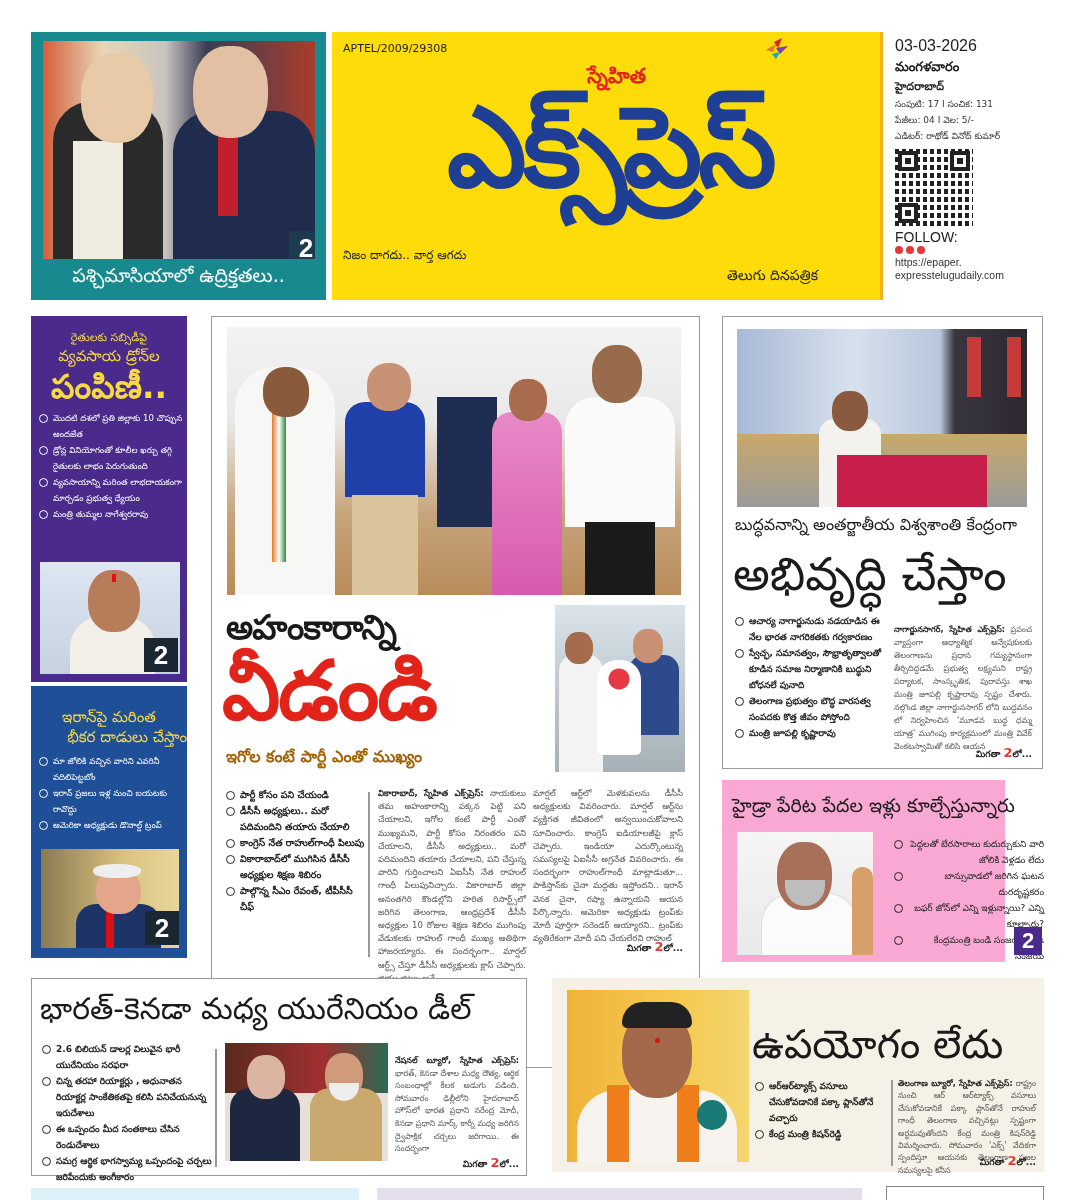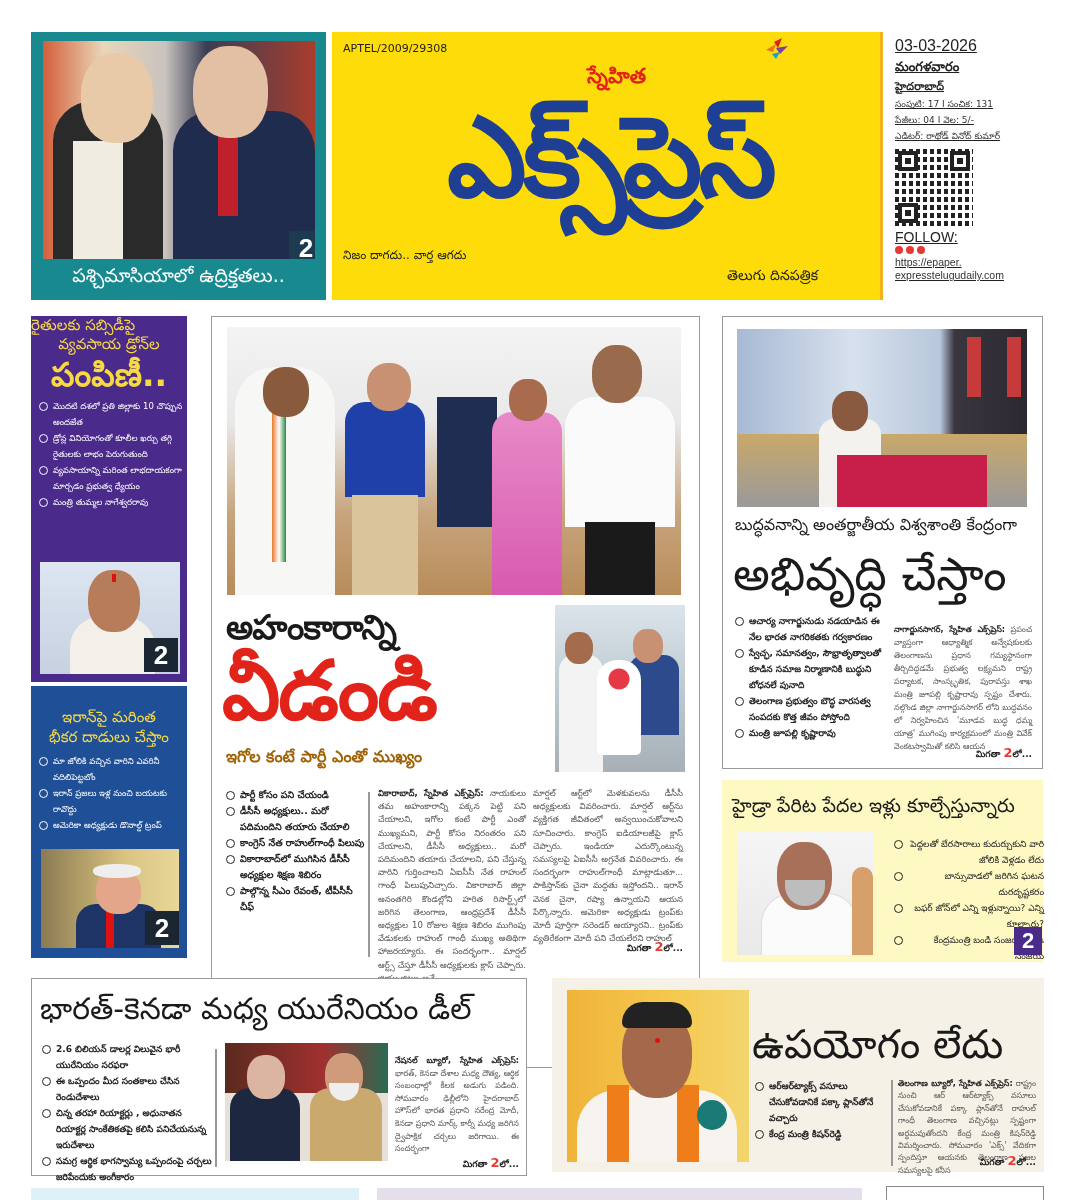--- a/index.html
+++ b/index.html
@@ -35,27 +35,27 @@
   <div class="abs" style="left:11px;top:10px;font-size:11px;color:#222;">APTEL/2009/29308</div>
   <div class="abs" style="left:432px;top:6px;width:26px;height:22px;">
     <svg width="26" height="22" viewBox="0 0 26 22">
         <polygon points="2,12 12,6 9,14" fill="#e87722"></polygon>
         <polygon points="10,4 18,0 14,10" fill="#e2231a"></polygon>
         <polygon points="12,10 24,8 16,16" fill="#7a3fa1"></polygon>
         <polygon points="8,16 16,14 12,21" fill="#1aa2c9"></polygon>
       </svg>
   </div>
   <div class="abs" style="left:255px;top:32px;font-size:21px;font-weight:bold;color:#e2231a;">స్నేహిత</div>
-  <div class="abs" style="left:8px;top:55px;width:540px;text-align:center;font-size:112px;line-height:140px;font-weight:bold;color:#1f3f94;letter-spacing:-4px;white-space:nowrap;">ఎక్స్‌ప్రెస్</div>
+  <div class="abs" style="left:8px;top:55px;width:540px;text-align:center;font-size:112px;line-height:140px;font-weight:bold;color:#1f3f94;letter-spacing:-4px;white-space:nowrap;font-family:Liberation Mono, monospace;">ఎక్స్‌ప్రెస్</div>
   <div class="abs" style="left:11px;top:216px;font-size:12px;color:#222;">నిజం దాగదు.. వార్త ఆగదు</div>
   <div class="abs" style="left:395px;top:235px;font-size:14px;color:#222;">తెలుగు దినపత్రిక</div>
 </div>
 <div class="abs" style="left:880px;top:32px;width:3px;height:268px;background:#f2b21a;"></div>
 
-<div class="abs" style="left:895px;top:36px;width:172px;text-decoration:underline;">
+<div class="abs" style="left:895px;top:36px;width:172px;">
   <div style="font-size:16px;color:#222;line-height:20px;font-family:'Liberation Sans',sans-serif">03-03-2026</div>
   <div style="font-size:13px;font-weight:bold;line-height:22px">మంగళవారం</div>
   <div style="font-size:11px;font-weight:bold;line-height:18px">హైదరాబాద్</div>
   <div style="font-size:9px;line-height:16px;color:#333">సంపుటి: 17 I సంచిక: 131</div>
   <div style="font-size:9px;line-height:16px;color:#333">పేజీలు: 04 I వెల: 5/-</div>
   <div style="font-size:9px;line-height:16px;color:#333">ఎడిటర్: రాథోడ్ వినోద్ కుమార్</div>
   <div style="width:78px;height:78px;margin-top:4px;background:repeating-linear-gradient(90deg,#222 0 4px,#fff 4px 7px),#222;position:relative;">
     <div class="abs" style="inset:0;background:repeating-linear-gradient(0deg,transparent 0 5px,#fff 5px 8px)"></div>
     <div class="abs" style="left:3px;top:3px;width:20px;height:20px;border:4px solid #222;background:#fff;box-shadow:inset 0 0 0 3px #fff,inset 0 0 0 8px #222"></div>
     <div class="abs" style="right:3px;top:3px;width:20px;height:20px;border:4px solid #222;background:#fff;box-shadow:inset 0 0 0 3px #fff,inset 0 0 0 8px #222"></div>
@@ -67,40 +67,40 @@
     <span style="width:8px;height:8px;border-radius:50%;background:#e53935;display:inline-block"></span>
     <span style="width:8px;height:8px;border-radius:50%;background:#e53935;display:inline-block"></span>
   </div>
   <div style="font-size:10.5px;line-height:13px;font-family:'Liberation Sans',sans-serif;color:#333">
     <span>https://epaper.</span><br>
     <span>expresstelugudaily.com</span>
   </div>
 </div>
 
 <div class="abs" style="left:31px;top:316px;width:156px;height:366px;background:#4a2a8a;color:#fff;">
-  <div style="color:#f7d940;font-size:15px;line-height:19px">రైతులకు సబ్సిడీపై</div>
+  <div style="text-align:center;color:#f7d940;font-size:11px;margin-top:12px;line-height:19px">రైతులకు సబ్సిడీపై</div>
   <div style="text-align:center;color:#f7d940;font-size:15px;line-height:19px">వ్యవసాయ డ్రోన్‌ల</div>
   <div style="text-align:center;color:#f7d940;font-size:33px;font-weight:bold;line-height:42px">పంపిణీ..</div>
   <ul class="bul" style="font-size:8.5px;padding:2px 4px 0 8px;">
     <li>మొదటి దశలో ప్రతి జిల్లాకు 10 చొప్పున అందజేత</li>
     <li>డ్రోన్ల వినియోగంతో కూలీల ఖర్చు తగ్గి రైతులకు లాభం పెరుగుతుంది</li>
     <li>వ్యవసాయాన్ని మరింత లాభదాయకంగా మార్చడం ప్రభుత్వ ధ్యేయం</li>
     <li>మంత్రి తుమ్మల నాగేశ్వరరావు</li>
   </ul>
   <div class="photo" style="left:9px;top:246px;width:140px;height:112px;background:linear-gradient(180deg,#dde6f2,#c7d1e0);">
     <div class="abs" style="left:30px;top:55px;width:85px;height:60px;background:#f3f0ea;border-radius:30px 30px 0 0"></div>
     <div class="abs" style="left:48px;top:8px;width:52px;height:62px;background:#b77d5a;border-radius:45%"></div>
     <div class="abs" style="left:72px;top:12px;width:4px;height:8px;background:#d11"></div>
     <div class="badge2" style="left:104px;top:76px">2</div>
   </div>
 </div>
 
 <div class="abs" style="left:31px;top:686px;width:156px;height:272px;background:#1f4f96;color:#fff;">
   <div style="text-align:center;color:#f7d940;font-size:15px;margin-top:22px;line-height:19px">ఇరాన్‌పై మరింత</div>
-  <div style="text-align:center;color:#f7d940;font-size:15px;line-height:20px">భీకర దాడులు చేస్తాం</div>
+  <div style="text-align:right;color:#f7d940;font-size:15px;line-height:20px">భీకర దాడులు చేస్తాం</div>
   <ul class="bul" style="font-size:8.5px;padding:6px 4px 0 8px;">
     <li>మా జోలికి వచ్చిన వారిని ఎవరినీ వదిలిపెట్టబోం</li>
     <li>ఇరాన్ ప్రజలు ఇళ్ల నుంచి బయటకు రావొద్దు</li>
     <li>అమెరికా అధ్యక్షుడు డొనాల్డ్ ట్రంప్</li>
   </ul>
   <div class="photo" style="left:10px;top:163px;width:138px;height:99px;background:linear-gradient(90deg,#8a7a52,#d9c37f 60%,#e8d79a);">
     <div class="abs" style="left:35px;top:55px;width:85px;height:50px;background:#1e3466;border-radius:20px 20px 0 0"></div>
     <div class="abs" style="left:65px;top:60px;width:8px;height:40px;background:#d11"></div>
     <div class="abs" style="left:55px;top:20px;width:45px;height:45px;background:#e4a68a;border-radius:45%"></div>
     <div class="abs" style="left:52px;top:15px;width:48px;height:14px;background:#eee;border-radius:45%"></div>
@@ -173,43 +173,43 @@
     <li>మంత్రి జూపల్లి కృష్ణారావు</li>
   </ul>
   <div class="abs body-text" style="left:171px;top:306px;width:138px;font-size:8px;line-height:13px">
     <b style="color:#222">నాగార్జునసాగర్, స్నేహిత ఎక్స్‌ప్రెస్:</b><span> ప్రపంచ వ్యాప్తంగా ఆధ్యాత్మిక అన్వేషకులకు తెలంగాణను ప్రధాన గమ్యస్థానంగా తీర్చిదిద్దడమే ప్రభుత్వ లక్ష్యమని రాష్ట్ర పర్యాటక, సాంస్కృతిక, పురావస్తు శాఖ మంత్రి జూపల్లి కృష్ణారావు స్పష్టం చేశారు. నల్గొండ జిల్లా నాగార్జునసాగర్ లోని బుద్ధవనం లో నిర్వహించిన 'మూడవ బుద్ధ ధమ్మ యాత్ర' ముగింపు కార్యక్రమంలో మంత్రి వివేక్ వెంకటస్వామితో కలిసి ఆయన</span>
   </div>
   <div class="abs more" style="left:171px;top:428px;width:138px;">
     <span>మిగతా </span><b>2</b><span>లో...</span>
   </div>
 </div>
 
-<div class="abs" style="left:722px;top:780px;width:321px;height:182px;background:#fef9c3;">
+<div class="abs" style="left:722px;top:780px;width:283px;height:182px;background:#f9a8d4;">
   <div class="abs" style="left:10px;top:14px;font-size:19px;color:#1a1a1a;white-space:nowrap">హైడ్రా పేరిట పేదల ఇళ్లు కూల్చేస్తున్నారు</div>
   <div class="photo" style="left:15px;top:52px;width:136px;height:123px;background:linear-gradient(180deg,#f5f5f5,#e9e9e9);">
     <div class="abs" style="left:25px;top:62px;width:95px;height:61px;background:#fbfbfb;border-radius:30px 30px 0 0;box-shadow:0 0 0 1px #ddd"></div>
     <div class="abs" style="left:40px;top:10px;width:55px;height:68px;background:#a87058;border-radius:45%"></div>
     <div class="abs" style="left:48px;top:48px;width:40px;height:26px;background:#bdbdbd;border-radius:0 0 20px 20px"></div>
     <div class="abs" style="left:115px;top:35px;width:21px;height:88px;background:#d7a06a;border-radius:10px 10px 0 0"></div>
   </div>
   <ul class="bul" style="position:absolute;left:172px;top:56px;width:150px;font-size:9px;color:#222;text-align:right;">
     <li style="color:#222">పెద్దలతో బేరసారాలు కుదుర్చుకుని వారి జోలికి వెళ్లడం లేదు</li>
     <li>బాన్సువాడలో జరిగిన ఘటన దురదృష్టకరం</li>
     <li>బఫర్ జోన్‌లో ఎన్ని ఇళ్లున్నాయి? ఎన్ని కూల్చారు?</li>
     <li>కేంద్రమంత్రి బండి సంజయ్ బండి సంజయ్</li>
   </ul>
   <div class="badge2" style="left:292px;top:147px;background:#4a2a8a;width:28px;height:28px;font-size:22px">2</div>
 </div>
 
 <div class="abs" style="left:31px;top:978px;width:496px;height:198px;border:1.5px solid #999;background:#fff;padding-left:20px;">
   <div class="abs" style="left:8px;top:8px;font-size:30px;color:#1a1a1a;white-space:nowrap;line-height:44px">భారత్-కెనడా మధ్య యురేనియం డీల్</div>
   <ul class="bul" style="position:absolute;left:10px;top:62px;width:170px;font-size:9px;font-weight:bold;color:#222;">
     <li>2.6 బిలియన్ డాలర్ల విలువైన భారీ యురేనియం సరఫరా</li>
+    <li>చిన్న తరహా రియాక్టర్లు , అధునాతన రియాక్టర్ల సాంకేతికతపై కలిసి పనిచేయనున్న ఇరుదేశాలు</li>
     <li>ఈ ఒప్పందం మీద సంతకాలు చేసిన రెండుదేశాలు</li>
-    <li>చిన్న తరహా రియాక్టర్లు , అధునాతన రియాక్టర్ల సాంకేతికతపై కలిసి పనిచేయనున్న ఇరుదేశాలు</li>
     <li>సమగ్ర ఆర్థిక భాగస్వామ్య ఒప్పందంపై చర్చలు జరిపేందుకు అంగీకారం</li>
   </ul>
   <div class="vline" style="left:183px;top:70px;height:118px"></div>
   <div class="photo" style="left:193px;top:64px;width:163px;height:118px;background:linear-gradient(90deg,#5a2a1e,#a03030 60%,#2b6a52);">
     <div class="abs" style="left:0;top:50px;width:163px;height:68px;background:#e7e0d8"></div>
     <div class="abs" style="left:5px;top:45px;width:70px;height:73px;background:#1d2740;border-radius:20px 20px 0 0"></div>
     <div class="abs" style="left:22px;top:12px;width:38px;height:44px;background:#dcb5a2;border-radius:45%"></div>
     <div class="abs" style="left:85px;top:45px;width:72px;height:73px;background:#c9a96e;border-radius:20px 20px 0 0"></div>
     <div class="abs" style="left:100px;top:10px;width:38px;height:46px;background:#cf9b7a;border-radius:45%"></div>
     <div class="abs" style="left:104px;top:40px;width:30px;height:18px;background:#eee;border-radius:0 0 15px 15px"></div>

